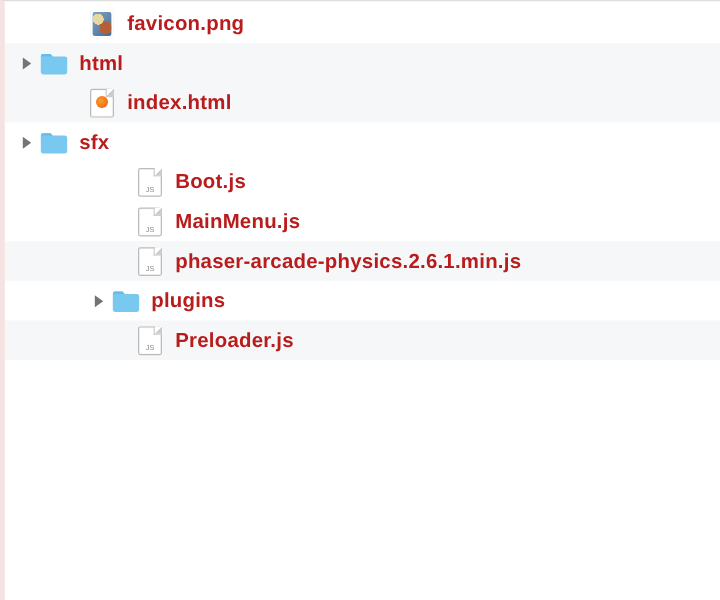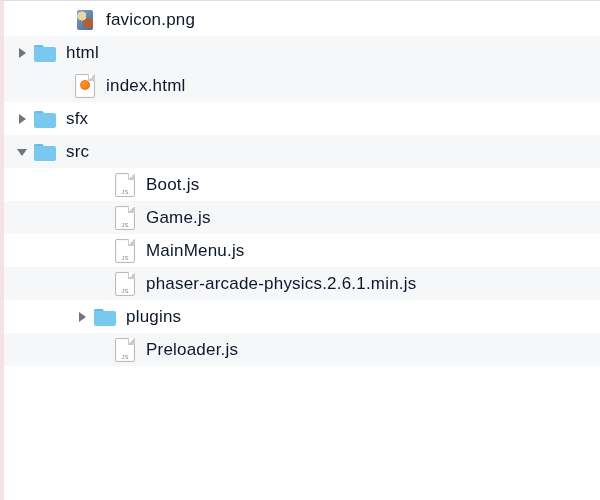--- a/index.html
+++ b/index.html
@@ -36,22 +36,22 @@
   .pad2 { width: 80px; }
   .icon {
     width: 26px;
     height: 26px;
     display: flex;
     justify-content: center;
     align-items: center;
     margin-right: 8px;
   }
   .label {
-    color: #0f172a;
-    font-weight: 400;
+    color: #b91c1c;
+    font-weight: 700;
     letter-spacing: 0.2px;
   }
   
   .folder-svg { width: 24px; height: 20px; }
   
   .page {
     width: 20px; height: 24px;
     background: #fff;
     border: 1px solid #bbb;
     border-radius: 2px;
@@ -135,58 +135,33 @@
     </span>
     <span class="icon">
       <svg class="folder-svg" viewBox="0 0 24 20">
           <path d="M1 4 Q1 2 3 2 L9 2 L11 4 L21 4 Q23 4 23 6 L23 17 Q23 19 21 19 L3 19 Q1 19 1 17 Z" fill="#78C8F0"></path>
           <path d="M1 4 Q1 2 3 2 L9 2 L11 4 L1 4 Z" fill="#65BCE8"></path>
         </svg>
     </span>
     <span class="label">sfx</span>
   </div>
 
-  <div class="row alt">
-    <span class="arrow">
-      <svg width="12" height="10" viewBox="0 0 12 10">
-          <path d="M1 2 L11 2 L6 9 Z"></path>
-        </svg>
-    </span>
-    <span class="icon">
-      <svg class="folder-svg" viewBox="0 0 24 20">
-          <path d="M1 4 Q1 2 3 2 L9 2 L11 4 L21 4 Q23 4 23 6 L23 17 Q23 19 21 19 L3 19 Q1 19 1 17 Z" fill="#78C8F0"></path>
-          <path d="M1 4 Q1 2 3 2 L9 2 L11 4 L1 4 Z" fill="#65BCE8"></path>
-        </svg>
-    </span>
-    <span class="label">src</span>
-  </div>
 
   <div class="row">
     <span class="arrow"></span>
     <span class="pad2"></span>
     <span class="icon">
       <span class="page">
           <span class="fold"></span>
           <span class="js">JS</span>
         </span>
     </span>
     <span class="label">Boot.js</span>
   </div>
 
-  <div class="row alt">
-    <span class="arrow"></span>
-    <span class="pad2"></span>
-    <span class="icon">
-      <span class="page">
-          <span class="fold"></span>
-          <span class="js">JS</span>
-        </span>
-    </span>
-    <span class="label">Game.js</span>
-  </div>
 
   <div class="row">
     <span class="arrow"></span>
     <span class="pad2"></span>
     <span class="icon">
       <span class="page">
           <span class="fold"></span>
           <span class="js">JS</span>
         </span>
     </span>

